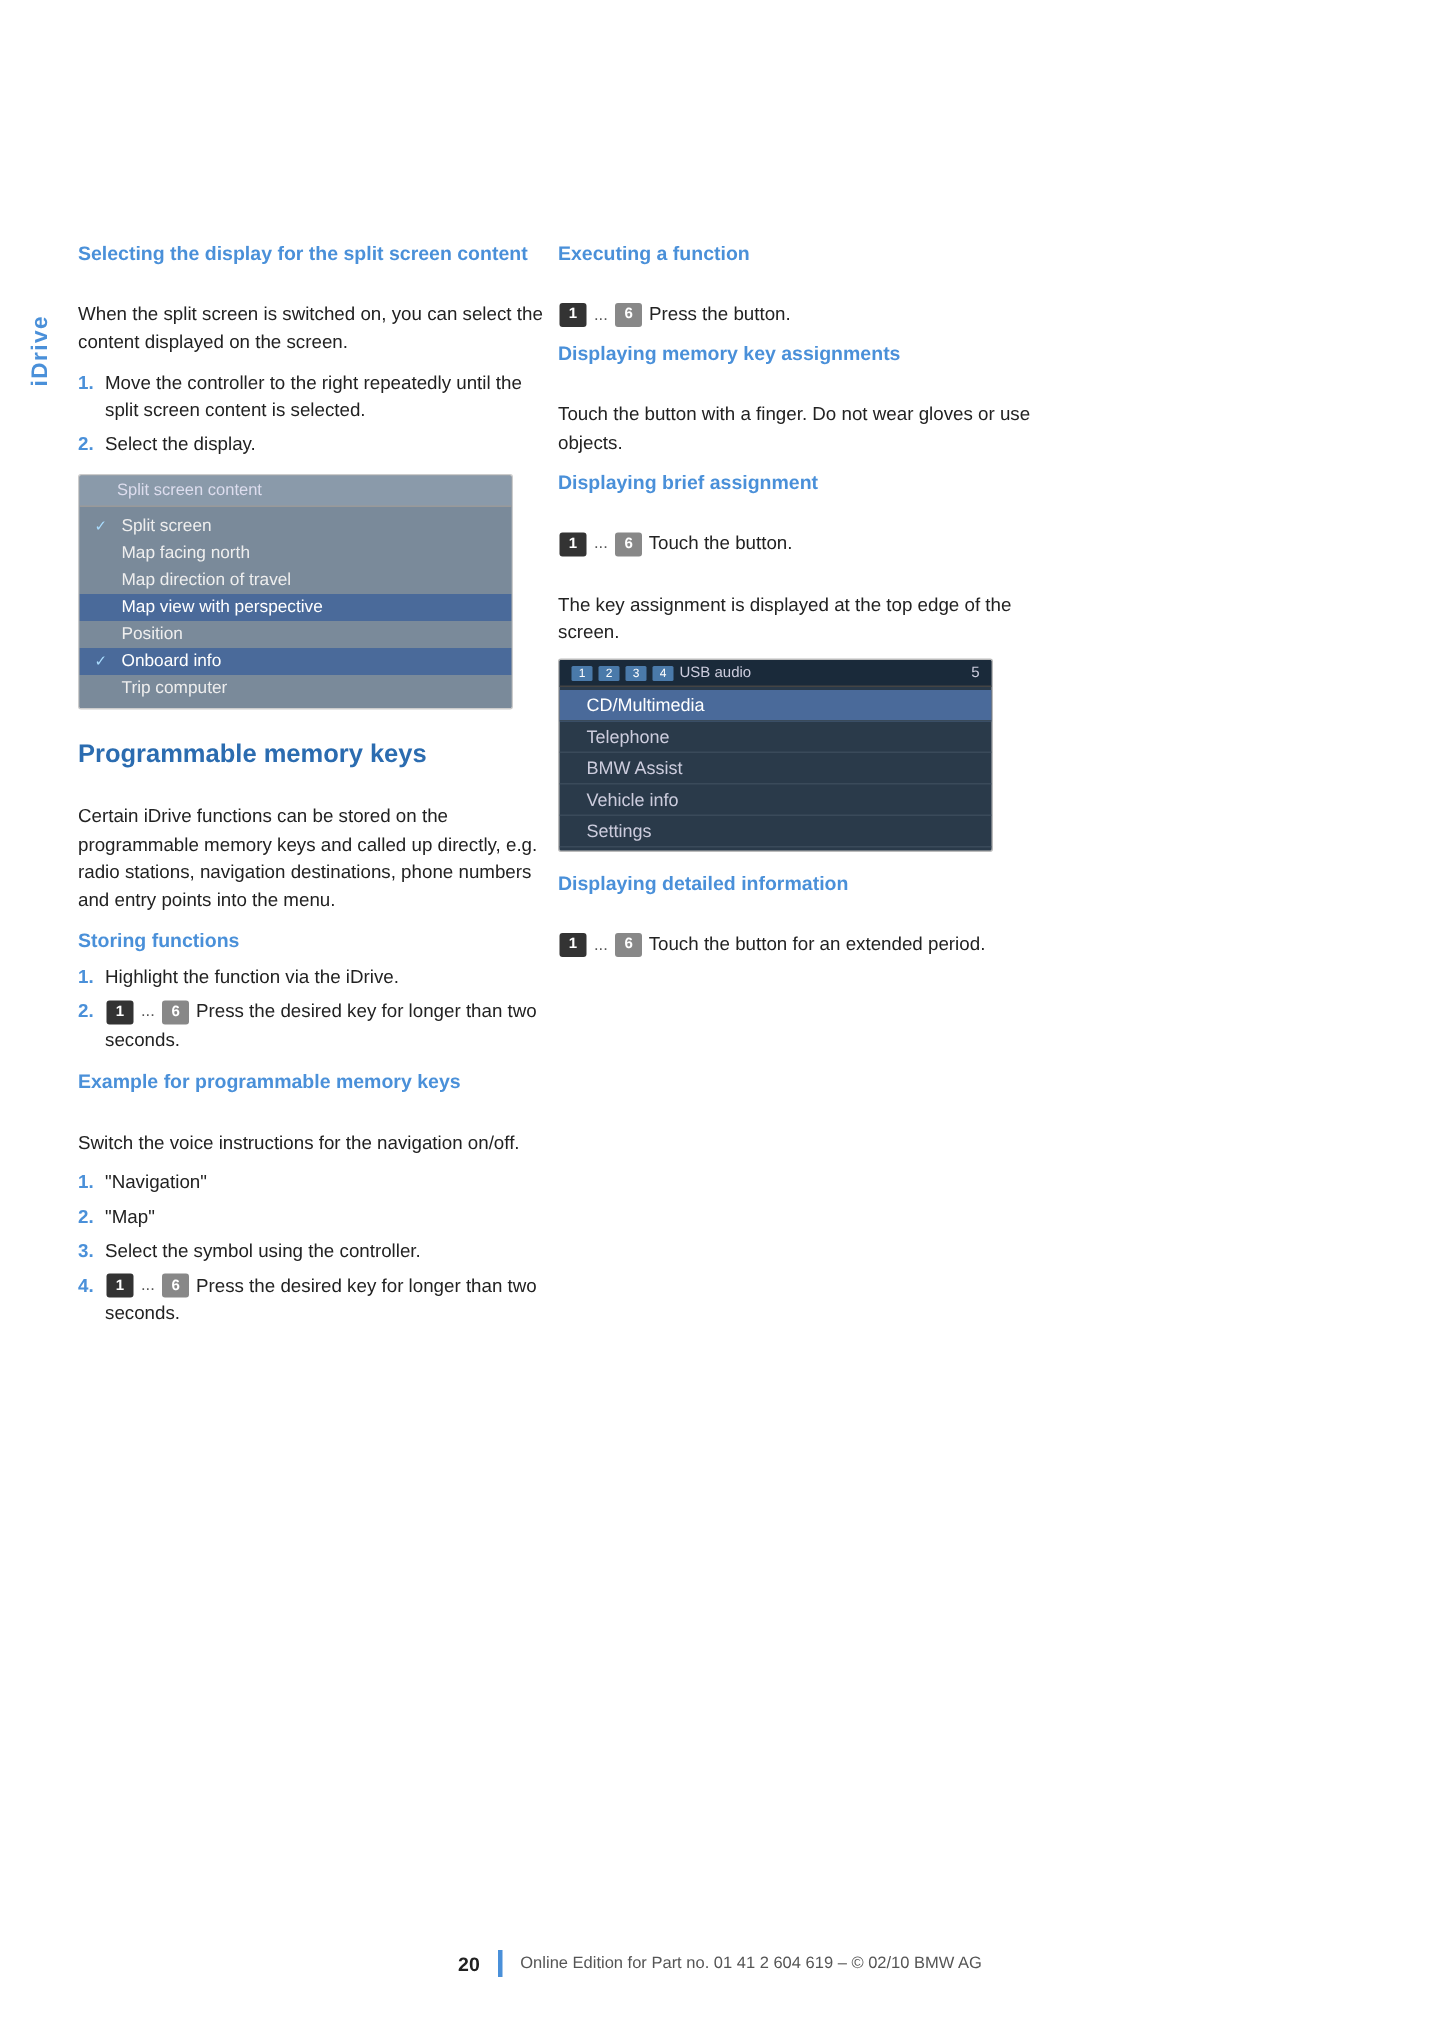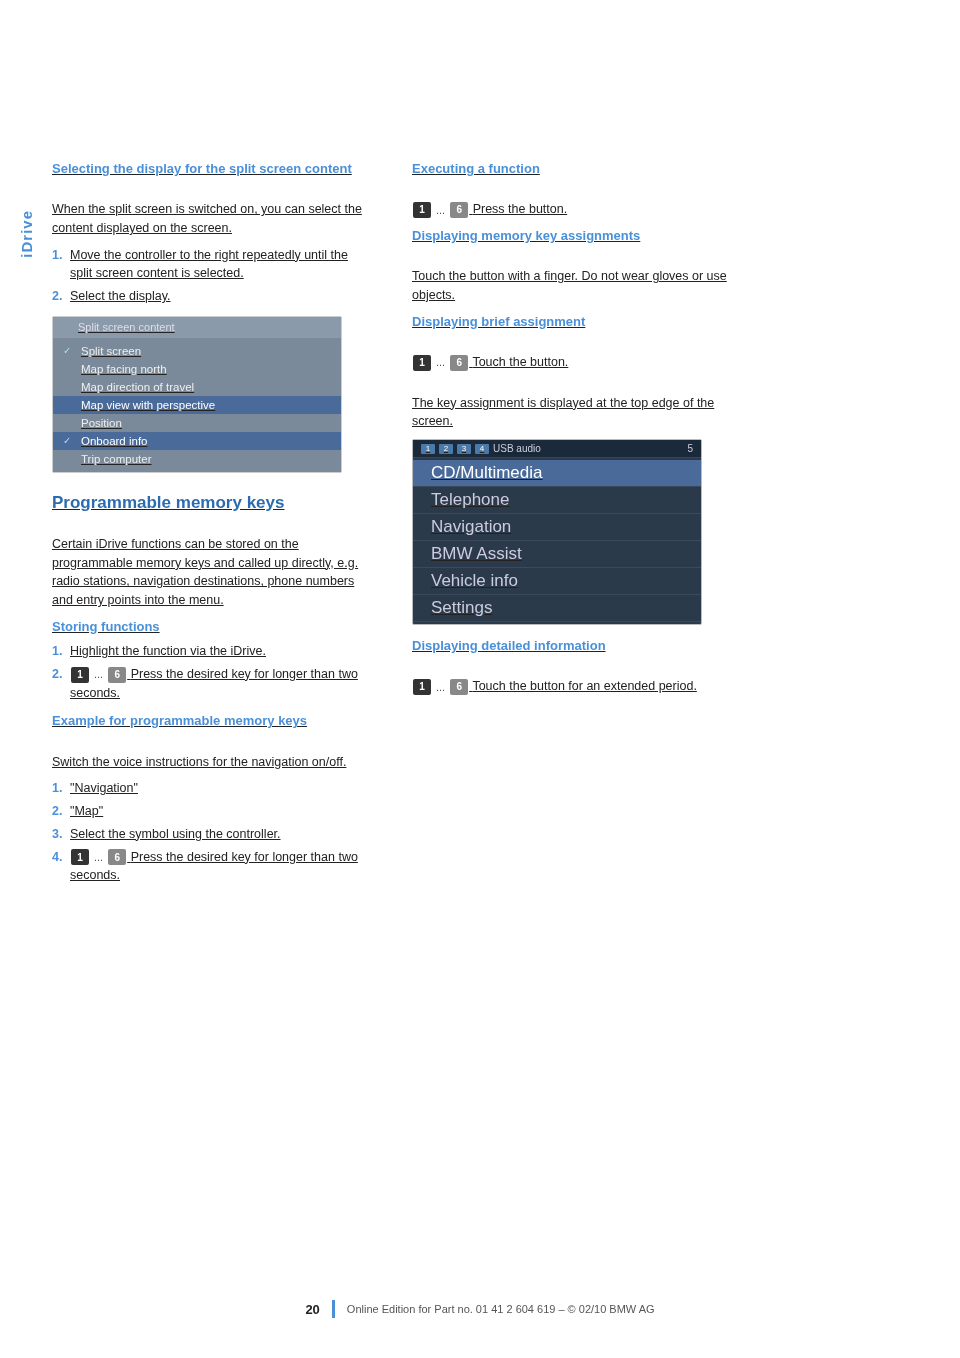--- a/index.html
+++ b/index.html
@@ -34,22 +34,20 @@
       font-size: 15px;
       font-weight: bold;
       color: #4a90d9;
       letter-spacing: 1px;
     }
     
     .main-content {
       flex: 1;
       padding: 160px 60px 60px 0;
       display: flex;
-      gap: 40px;
-      text-decoration: underline;
     }
     .left-col {
       flex: 1;
       max-width: 320px;
     }
     .right-col {
       flex: 1;
       max-width: 340px;
     }
     
@@ -188,21 +186,21 @@
     }
     .menu-title-text {
       color: #ccd;
       font-size: 10px;
     }
     .menu-display-items {
       padding: 2px 0;
     }
     .menu-display-item {
       padding: 3px 12px 3px 18px;
-      font-size: 17px;
+      font-size: 12px;
       color: #ccd;
       border-bottom: 1px solid #3a4a5a;
     }
     .menu-display-item.highlighted {
       background: #4a6a9a;
       color: #fff;
     }
     
     .page-footer {
       position: absolute;
@@ -370,21 +368,20 @@
               <span class="menu-icon-small">2</span>
               <span class="menu-icon-small">3</span>
               <span class="menu-icon-small">4</span>
               <span class="menu-title-text">USB audio</span>
             </div>
             <span class="menu-title-text">5</span>
           </div>
           <div class="menu-display-items">
             <div class="menu-display-item highlighted">CD/Multimedia</div>
             <div class="menu-display-item">Telephone</div>
-            <div class="menu-display-item">Navigation</div>
             <div class="menu-display-item">BMW Assist</div>
             <div class="menu-display-item">Vehicle info</div>
             <div class="menu-display-item">Settings</div>
           </div>
         </div>
       </div>
 
       <div>
         <div class="section-heading-blue">Displaying detailed information</div>
         <p class="body-text">

